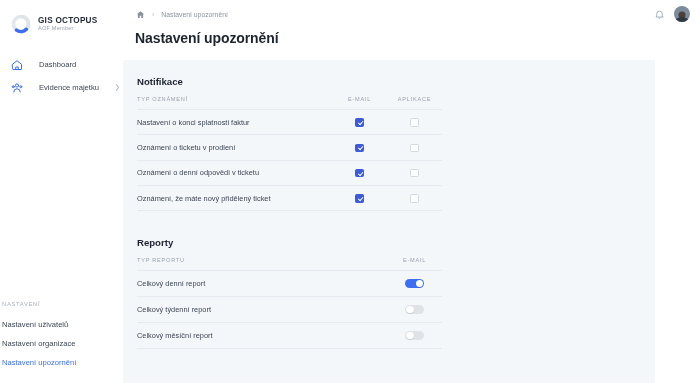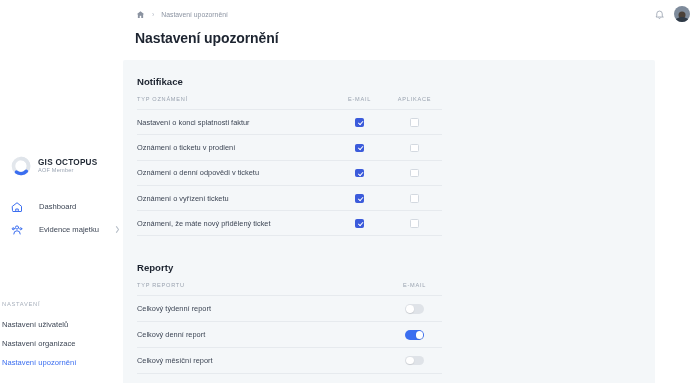--- a/index.html
+++ b/index.html
@@ -27,21 +27,20 @@
   
   .sidebar {
     width: 123px;
     flex: 0 0 123px;
     height: 383px;
     background: #ffffff;
     display: flex;
     flex-direction: column;
     padding-top: 9px;
     position: relative;
-    justify-content: center;
   }
 
   .brand {
     display: flex;
     align-items: center;
     padding: 4px 0 4px 10px;
     gap: 6px;
   }
   .brand-mark {
     width: 22px;
@@ -431,50 +430,45 @@
                 <td>Oznámení o ticketu v prodlení</td>
                 <td class="ctr"><span class="cb on"></span></td>
                 <td class="ctr"><span class="cb off"></span></td>
               </tr>
               <tr>
                 <td>Oznámení o denní odpovědi v ticketu</td>
                 <td class="ctr"><span class="cb on"></span></td>
                 <td class="ctr"><span class="cb off"></span></td>
               </tr>
               <tr>
-                <td>Oznámení o vyřízení ticketu</td>
-                <td class="ctr"><span class="cb on"></span></td>
-                <td class="ctr"><span class="cb off"></span></td>
-              </tr>
-              <tr>
                 <td>Oznámení, že máte nový přidělený ticket</td>
                 <td class="ctr"><span class="cb on"></span></td>
                 <td class="ctr"><span class="cb off"></span></td>
               </tr>
             </tbody>
           </table>
         </section>
 
         <section class="section">
           <div class="section-title">Reporty</div>
           <table class="settings">
             <thead>
               <tr>
                 <th class="col-rep-label">TYP REPORTU</th>
                 <th class="col-rep-a ctr">E-MAIL</th>
               </tr>
             </thead>
             <tbody>
               <tr>
+                <td>Celkový denní report</td>
+                <td class="ctr"><span class="tg on"></span></td>
+              </tr>
+              <tr>
                 <td>Celkový týdenní report</td>
                 <td class="ctr"><span class="tg off"></span></td>
-              </tr>
-              <tr>
-                <td>Celkový denní report</td>
-                <td class="ctr"><span class="tg on"></span></td>
               </tr>
               <tr>
                 <td>Celkový měsíční report</td>
                 <td class="ctr"><span class="tg off"></span></td>
               </tr>
             </tbody>
           </table>
         </section>
 
       </div>

